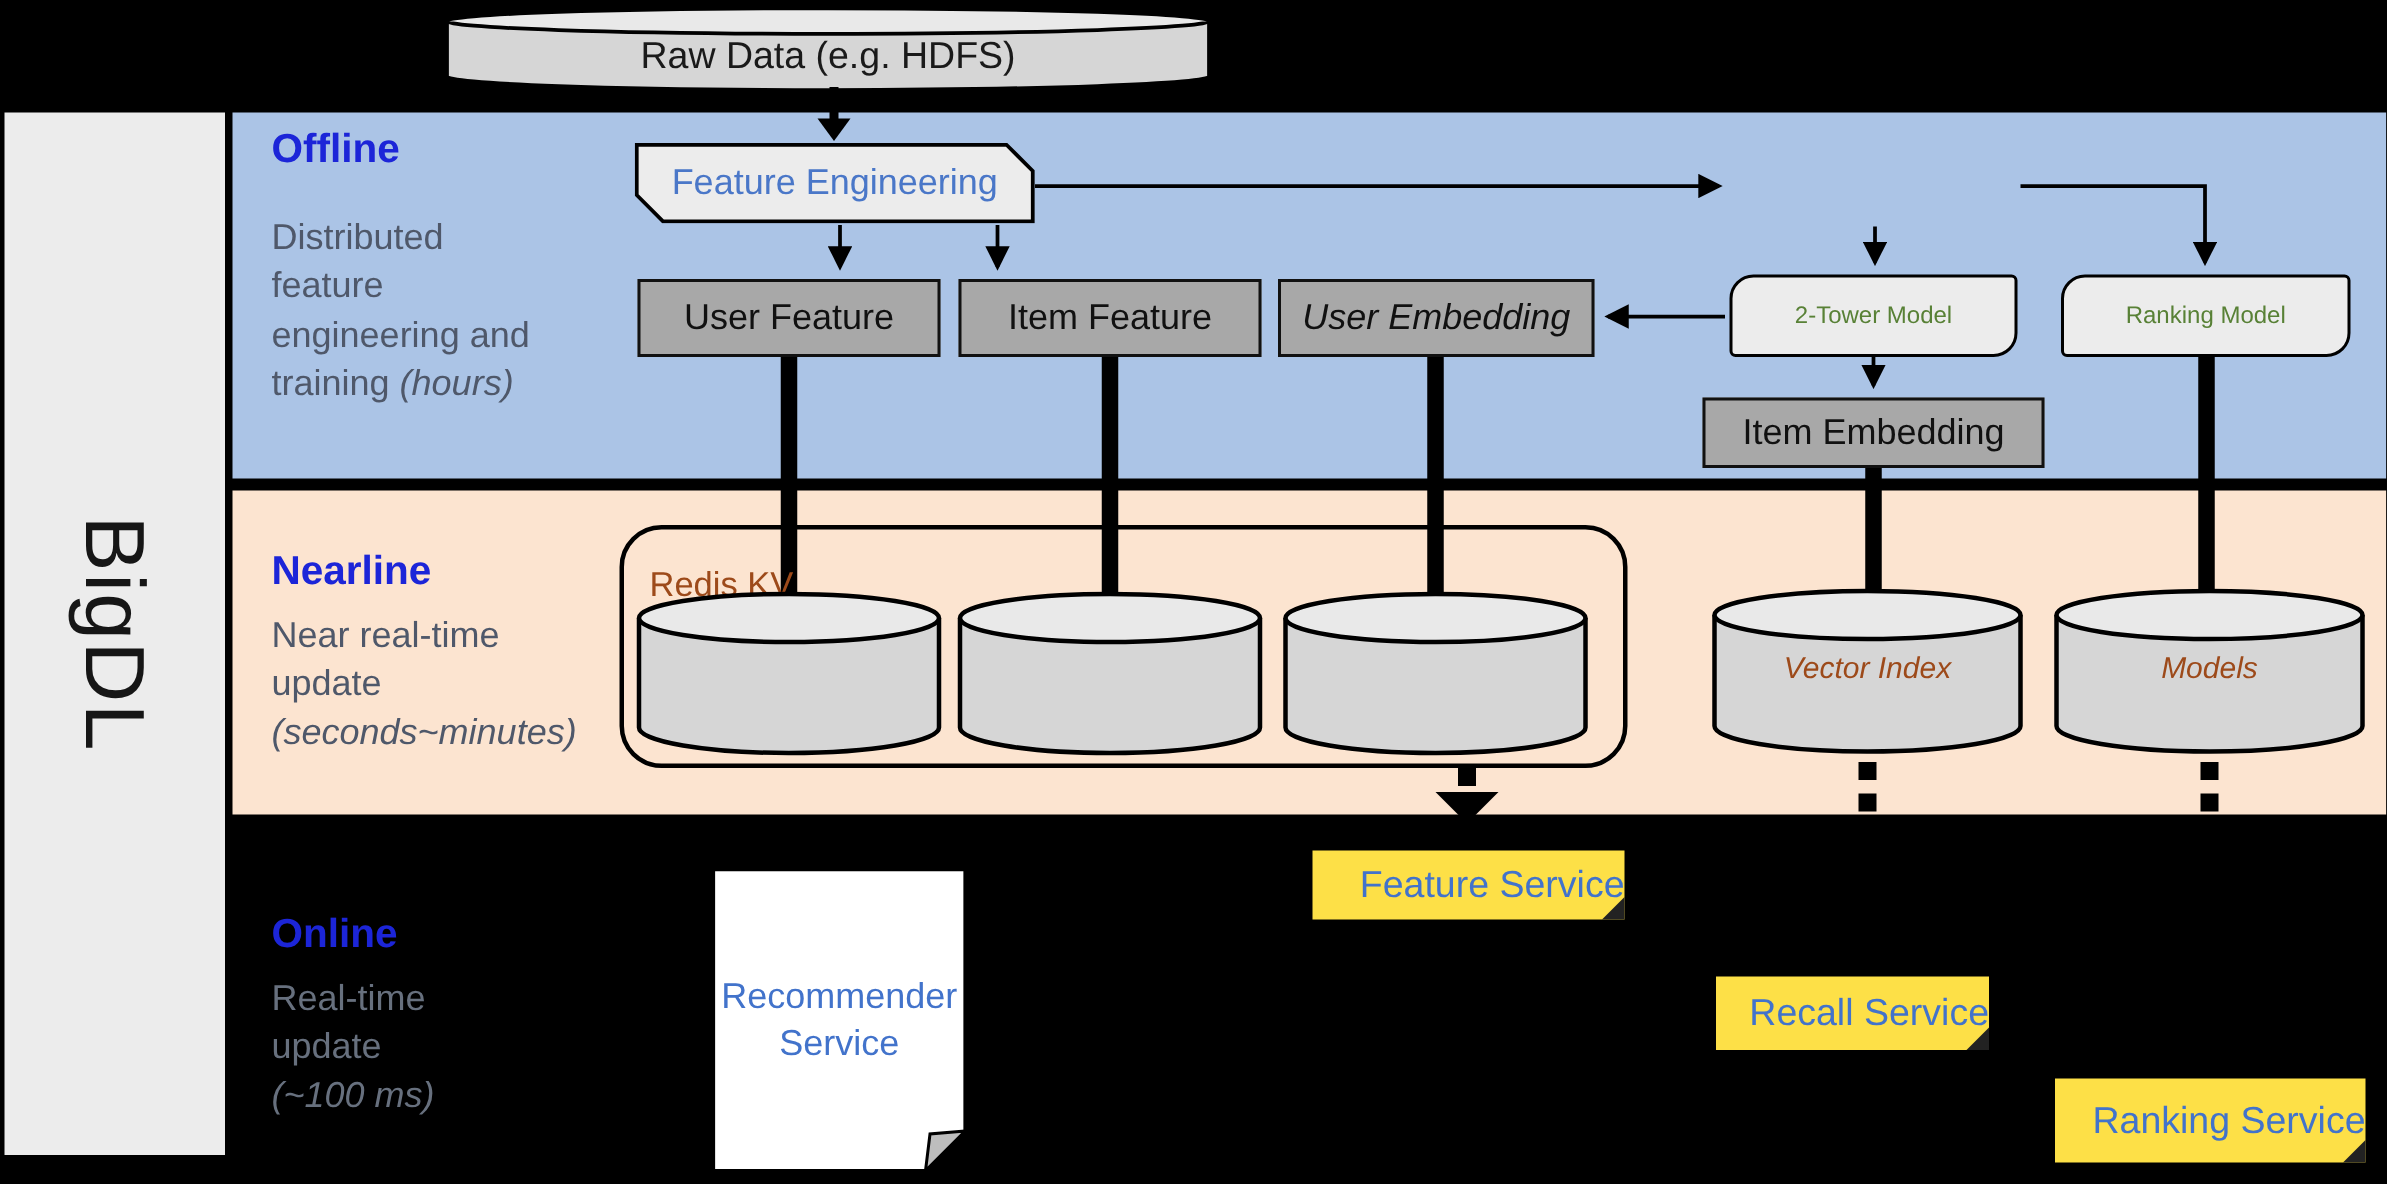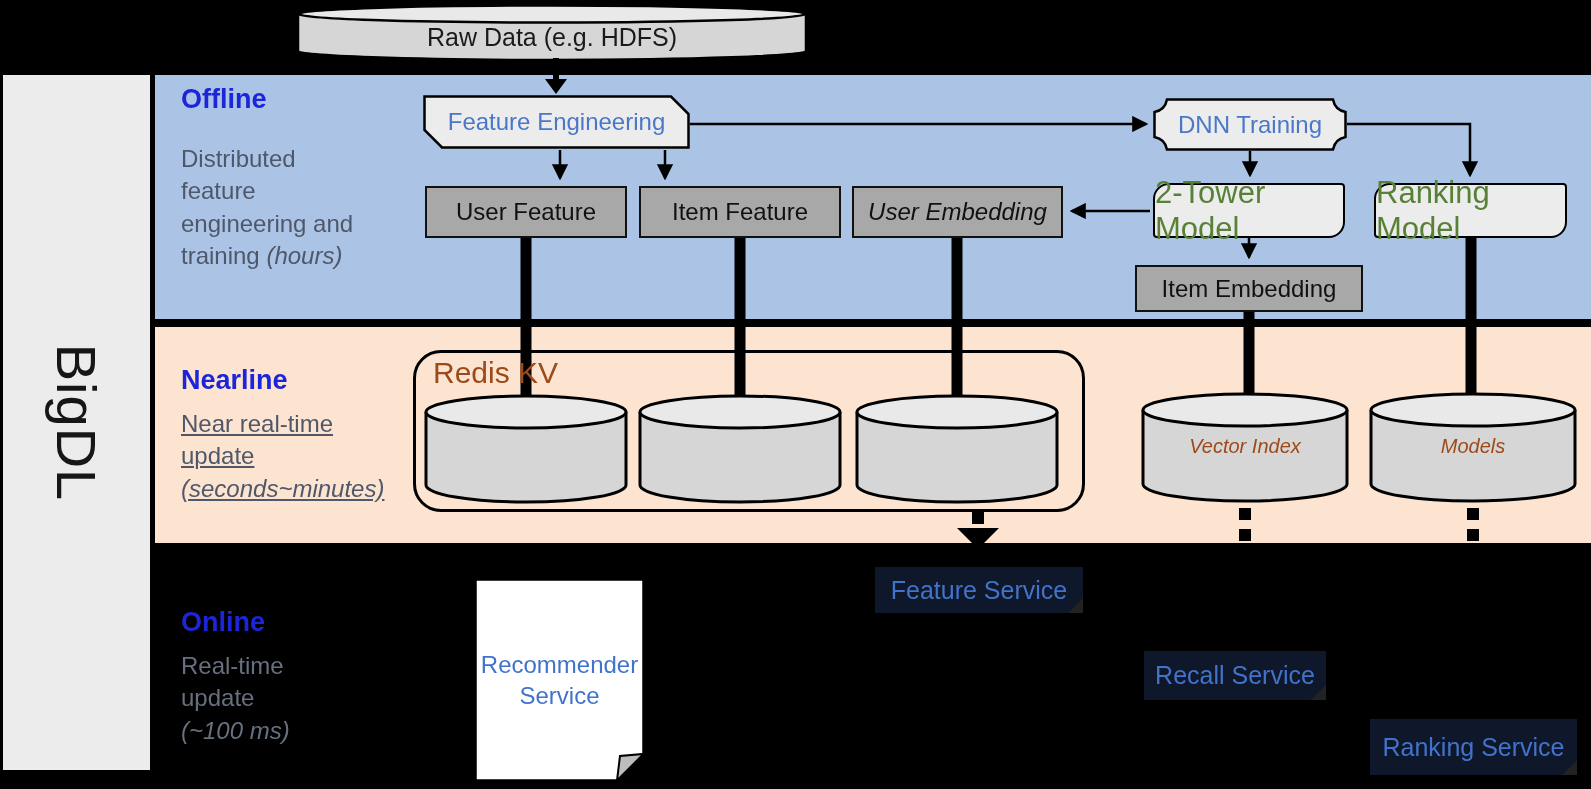--- a/index.html
+++ b/index.html
@@ -18,40 +18,40 @@
   .sec-title{position:absolute;font-size:27px;font-weight:600;color:var(--accent-blue);}
   .sec-sub{position:absolute;font-size:24px;line-height:1.35;color:var(--subtitle-gray);white-space:pre-line;}
   .sec-sub.dark{color:var(--subtitle-gray-dark);}
   .sec-sub .note{font-style:italic;}
   .node{
     position:absolute;display:flex;align-items:center;justify-content:center;
     box-sizing:border-box;text-align:left;
   }
   .gray-node{background:var(--node-gray);border:2.5px solid #111;font-size:24px;color:#111;}
   .round-diag{background:var(--node-light);border:2.5px solid #000;border-radius:16px 4px 16px 4px;
-    font-size:31px;color:var(--label-green);}
+    font-size:16px;color:var(--label-green);}
   .shape{position:absolute;}
   .shape svg{position:absolute;left:0;top:0;width:100%;height:100%;}
   .shape .shape-label{
     position:absolute;inset:0;display:flex;align-items:center;justify-content:center;
     font-size:24px;color:var(--label-blue);text-align:center;
   }
   .cyl{position:absolute;}
   .cyl svg{position:absolute;inset:0;width:100%;height:100%;}
   .cyl .cyl-label{
     position:absolute;left:0;right:0;top:44px;text-align:center;
     font-size:20px;color:var(--label-brown);font-style:italic;
   }
   .redis-box{
     position:absolute;left:413px;top:350px;width:672px;height:162px;
     border:3px solid #000;border-radius:28px;box-sizing:border-box;
   }
-  .redis-label{position:absolute;left:433px;top:356px;font-size:30px;color:var(--label-brown);}
+  .redis-label{position:absolute;left:433px;top:376px;font-size:23px;color:var(--label-brown);}
   .svc{
-    position:absolute;background:#0f172a;display:flex;align-items:center;justify-content:center;
+    position:absolute;background:#fde047;display:flex;align-items:center;justify-content:flex-end;
     font-size:25px;color:var(--service-blue);text-align:center;
   }
   .svc::after{
     content:"";position:absolute;right:0;bottom:0;width:0;height:0;
     border-style:solid;border-width:0 0 15px 15px;
     border-color:transparent transparent #222 transparent;
   }
   .doc{position:absolute;}
   .doc .doc-label{
     position:absolute;inset:0;display:flex;align-items:center;justify-content:center;
@@ -77,21 +77,21 @@
     <span class="brand">BigDL</span>
   </div>
 
   <div class="sec-title" style="left:181px;top:84px;">Offline</div>
   <div class="sec-sub" style="left:181px;top:143px;width:200px;"><span>Distributed
 feature
 engineering and
 training </span><span class="note">(hours)</span></div>
 
   <div class="sec-title" style="left:181px;top:365px;">Nearline</div>
-  <div class="sec-sub" style="left:181px;top:408px;width:230px;text-decoration:underline;"><span>Near real-time
+  <div class="sec-sub" style="left:181px;top:408px;width:230px;"><span>Near real-time
 update
 </span><span class="note">(seconds~minutes)</span></div>
 
   <div class="sec-title" style="left:181px;top:607px;">Online</div>
   <div class="sec-sub dark" style="left:181px;top:650px;width:220px;"><span>Real-time
 update
 </span><span class="note">(~100 ms)</span></div>
 
   <div class="cyl" style="left:296px;top:4px;width:512px;height:58px;">
     <svg viewBox="0 0 512 58">
@@ -138,26 +138,20 @@
     <line x1="1473" y1="508" x2="1473" y2="546" stroke="#000" stroke-width="12" stroke-dasharray="12 9"></line>
   </svg>
 
   <div class="shape" style="left:423px;top:95px;width:267px;height:54px;">
     <svg viewBox="0 0 267 54">
       <path d="M1.5,1.5 H248 L265.5,19 V52.5 H19 L1.5,35 Z" fill="var(--node-light)" stroke="#000" stroke-width="2.5"></path>
     </svg>
     <span class="shape-label">Feature Engineering</span>
   </div>
 
-  <div class="shape" style="left:1153px;top:98px;width:194px;height:53px;">
-    <svg viewBox="0 0 194 53">
-      <path d="M14,1.5 H180 Q182,12 192.5,14 V39 Q182,41 180,51.5 H14 Q12,41 1.5,39 V14 Q12,12 14,1.5 Z" fill="var(--node-light)" stroke="#000" stroke-width="2.5"></path>
-    </svg>
-    <span class="shape-label">DNN Training</span>
-  </div>
 
   <div class="node gray-node" style="left:425px;top:186px;width:202px;height:52px;">
     <span>User Feature</span>
   </div>
   <div class="node gray-node" style="left:639px;top:186px;width:202px;height:52px;">
     <span>Item Feature</span>
   </div>
   <div class="node gray-node" style="left:852px;top:186px;width:211px;height:52px;font-style:italic;">
     <span>User Embedding</span>
   </div>

